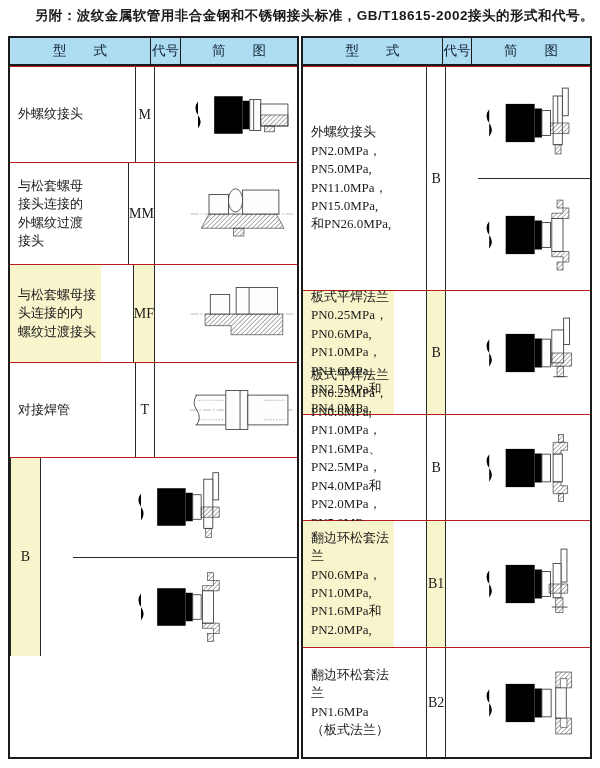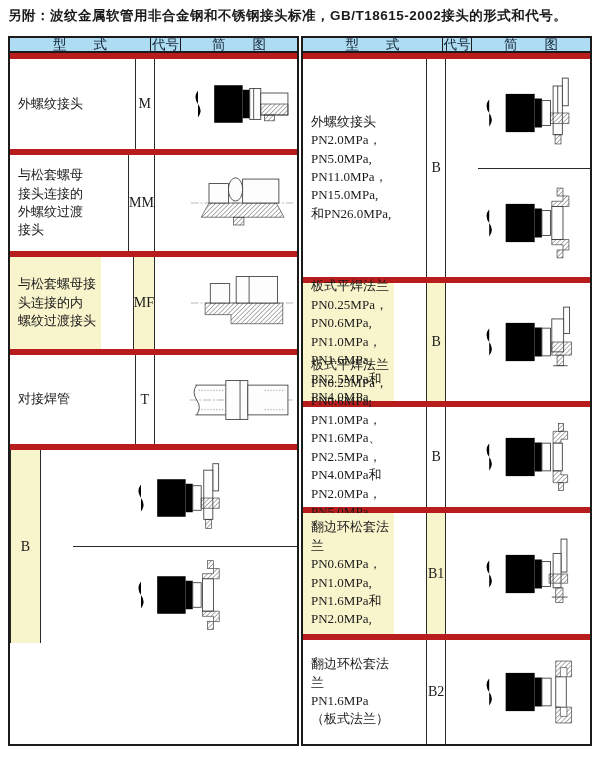--- a/index.html
+++ b/index.html
@@ -1,25 +1,25 @@
 <!DOCTYPE html>
 <html><head>
 <meta charset="utf-8">
 <style>
   html,body{margin:0;padding:0;background:#ffffff;}
   .page{width:600px;height:768px;background:#ffffff;position:relative;overflow:hidden;
         font-family:"Liberation Sans",sans-serif;color:#1a1a1a;}
   .doc-title{font-weight:bold;font-size:13.5px;letter-spacing:0.5px;
-             padding:7px 6px 0 8px;font-family:"Liberation Sans",sans-serif;}
+             padding:7px 6px 0 8px;font-family:"Liberation Sans",sans-serif;text-align:right;}
   .tables{display:flex;gap:2px;margin:11px 0 0 8px;width:584px;}
   .tbl{width:291px;box-sizing:border-box;border:2px solid #1b1b1b;background:#fff;}
-  .hrow{display:flex;height:15px;background:#aedcf2;border-bottom:2px solid #1b1b1b;box-sizing:border-box;}
+  .hrow{display:flex;height:28px;background:#aedcf2;border-bottom:2px solid #1b1b1b;box-sizing:border-box;}
   .hrow .hc{display:flex;align-items:center;justify-content:center;box-sizing:border-box;
             font-family:"Liberation Serif",serif;font-size:13.5px;color:#123;}
-  .row{display:flex;box-sizing:border-box;border-top:6px solid #b91c1c;gap:32px;}
+  .row{display:flex;box-sizing:border-box;border-top:1px solid #b91c1c;gap:32px;}
   .row:first-of-type{border-top:none;}
   .c{box-sizing:border-box;}
   .t{width:140px;display:flex;align-items:center;padding:4px 3px 4px 8px;}
   .t span{font-family:"Liberation Serif",serif;font-size:13px;line-height:1.42;white-space:pre-line;}
   .k{width:31px;border-left:1px solid #2a2a2a;border-right:1px solid #2a2a2a;
      display:flex;align-items:center;justify-content:center;
      font-family:"Liberation Serif",serif;font-size:14px;}
   .rt .t{width:139px;}
   .rt .k{width:30px;}
   .d{flex:1;display:flex;flex-direction:column;background:#fff;}

